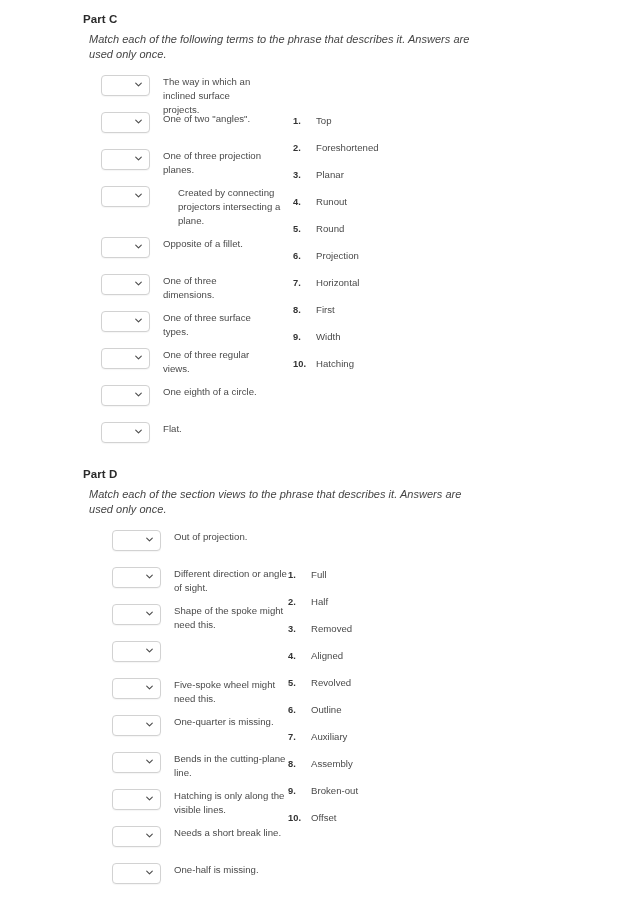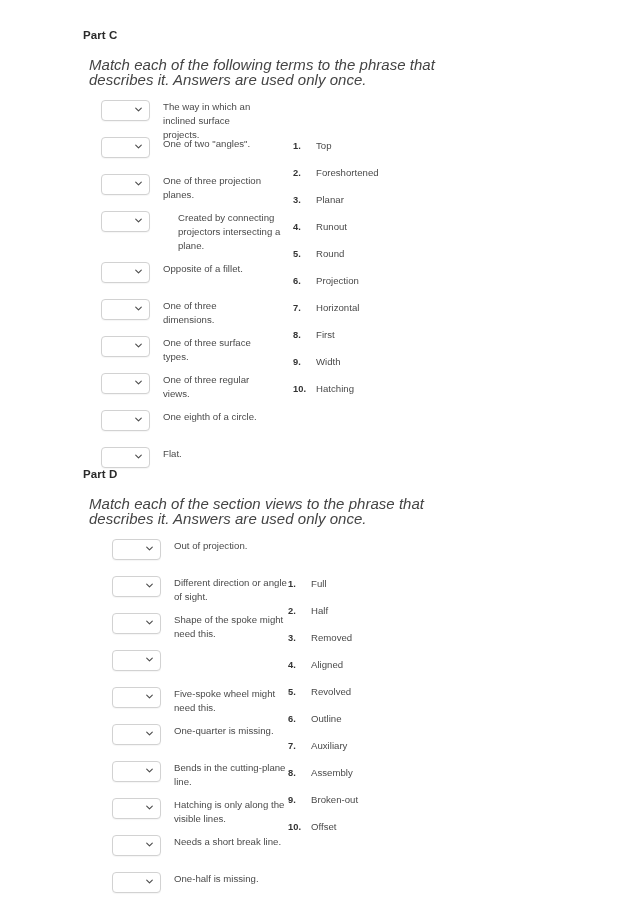--- a/index.html
+++ b/index.html
@@ -18,37 +18,37 @@
   }
 
   .page {
     position: relative;
     width: 621px;
     height: 915px;
   }
 
   
   .section { position: absolute; left: 0; width: 621px; }
-  #part-c { top: 28px; }
+  #part-c { top: 12px; }
   #part-d { top: 467px; }
 
   .section-title {
     font-size: 11.5px;
     font-weight: bold;
     color: #2b2b2b;
     margin: 0 0 0 83px;
     letter-spacing: 0.1px;
     line-height: 14px;
   }
 
   .section-instructions {
-    font-size: 15px;
+    font-size: 11px;
     font-style: italic;
     color: #444444;
-    margin: 15px 0 0 89px;
+    margin: 6px 0 0 89px;
     width: 398px;
     line-height: 15px;
     letter-spacing: 0.03px;
   }
 
   
   .match-body {
     position: relative;
     margin-top: 13px;
     height: 390px;

